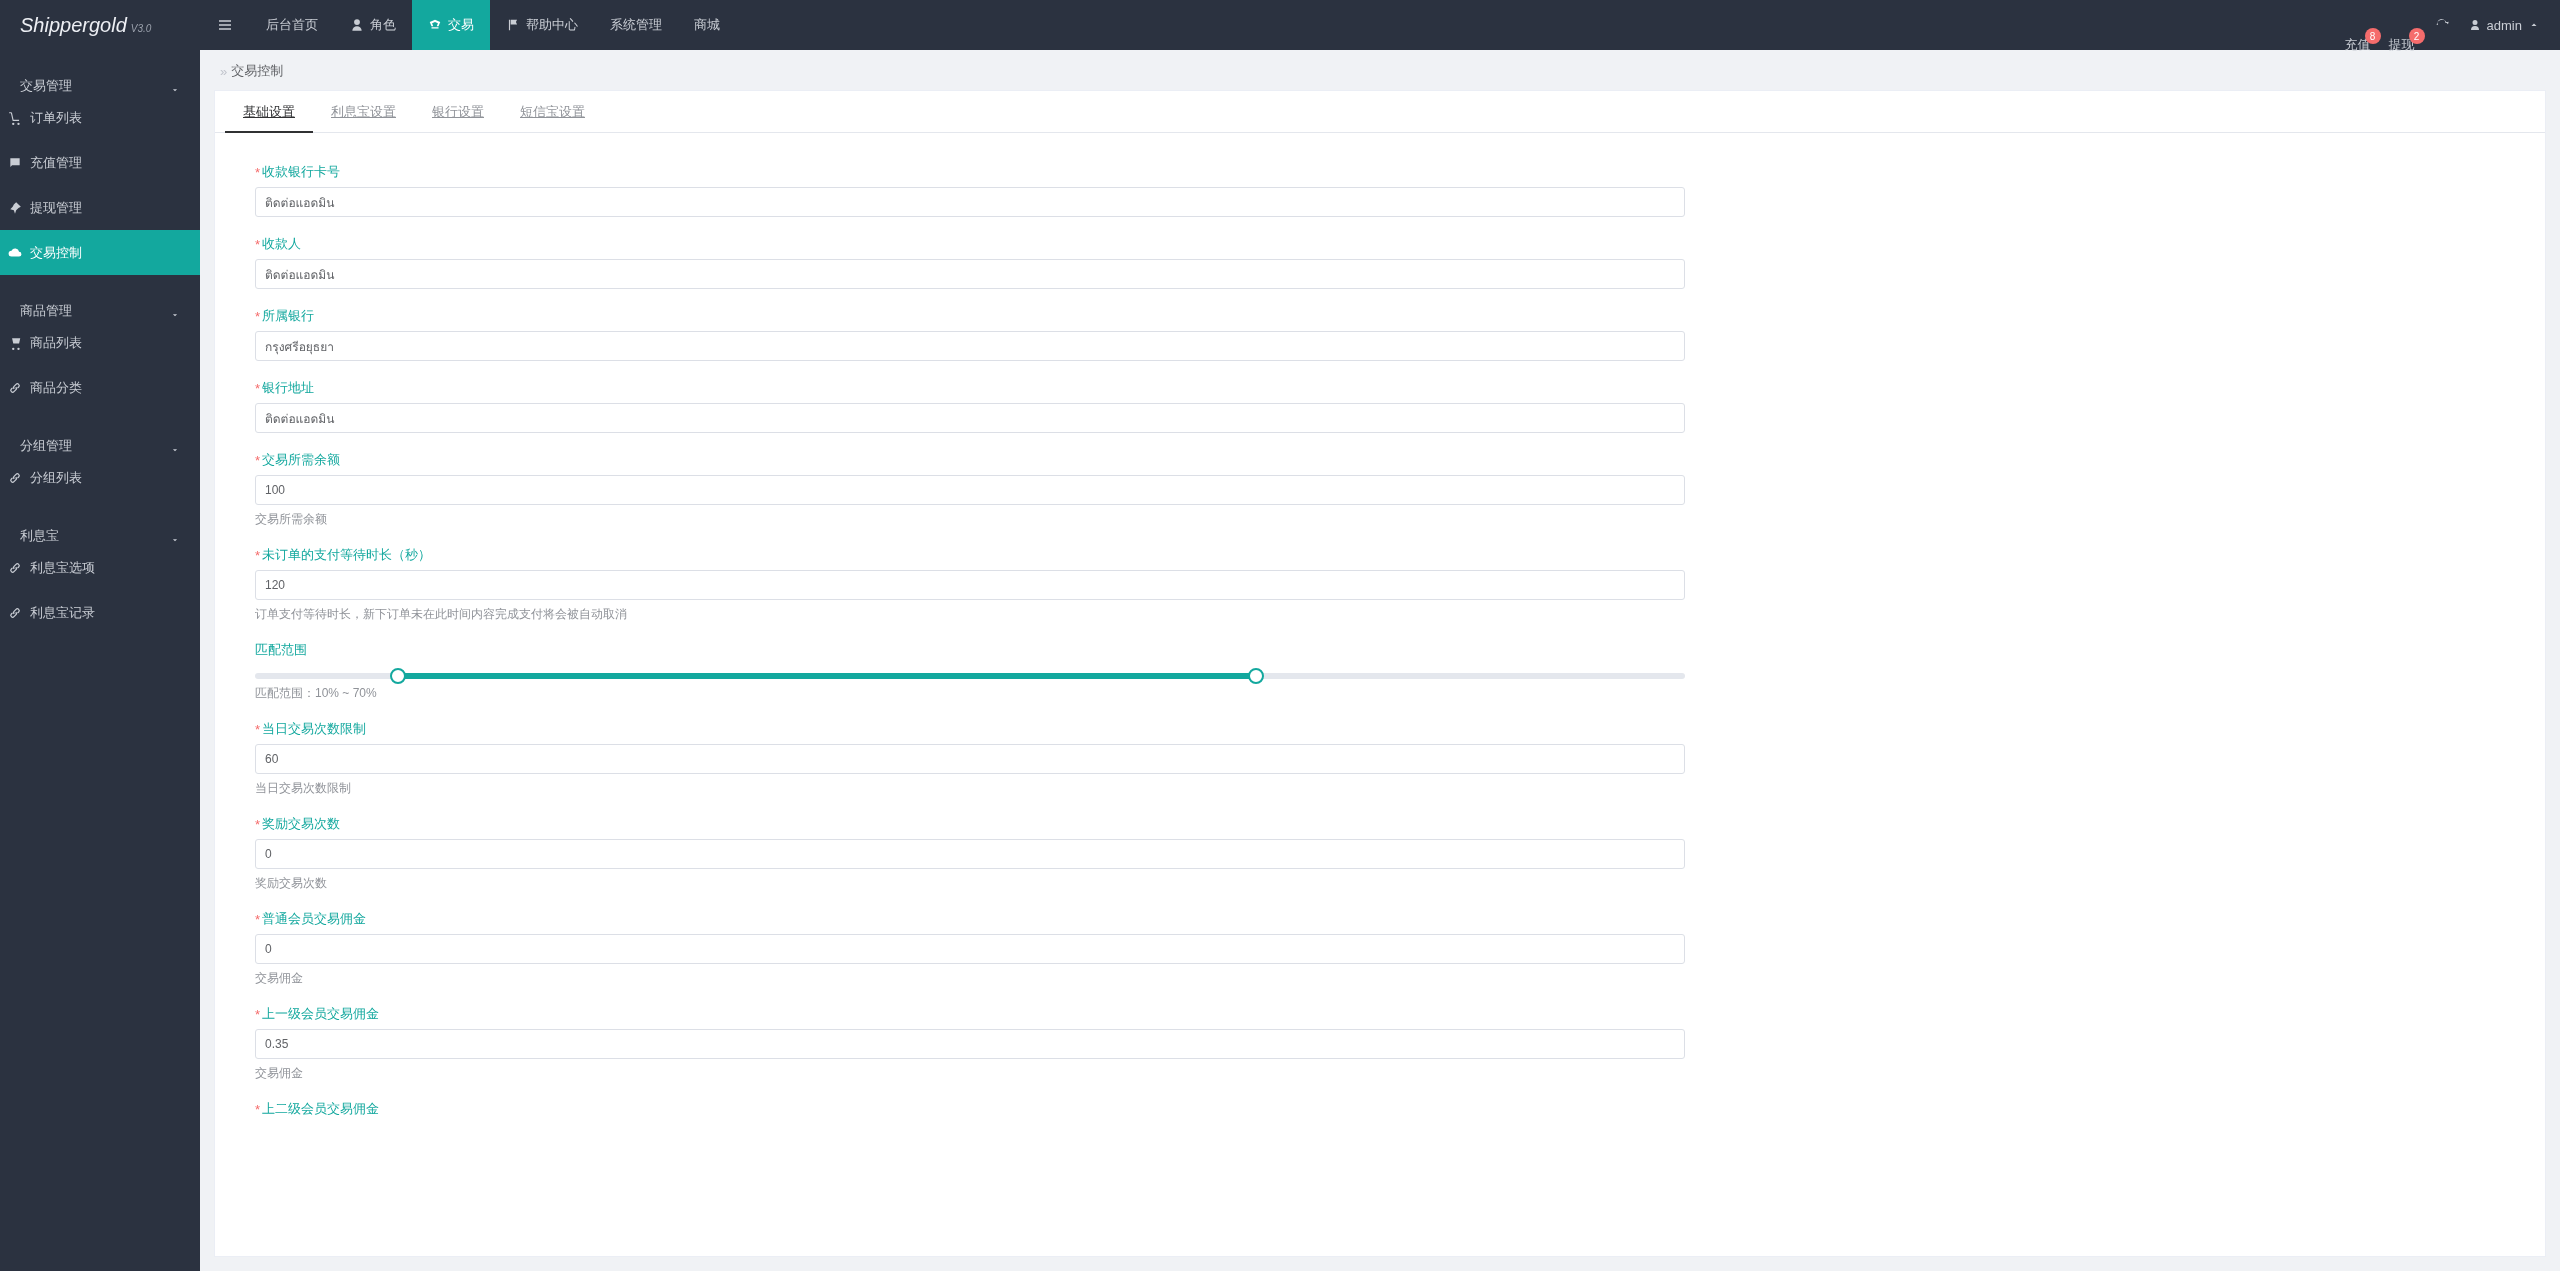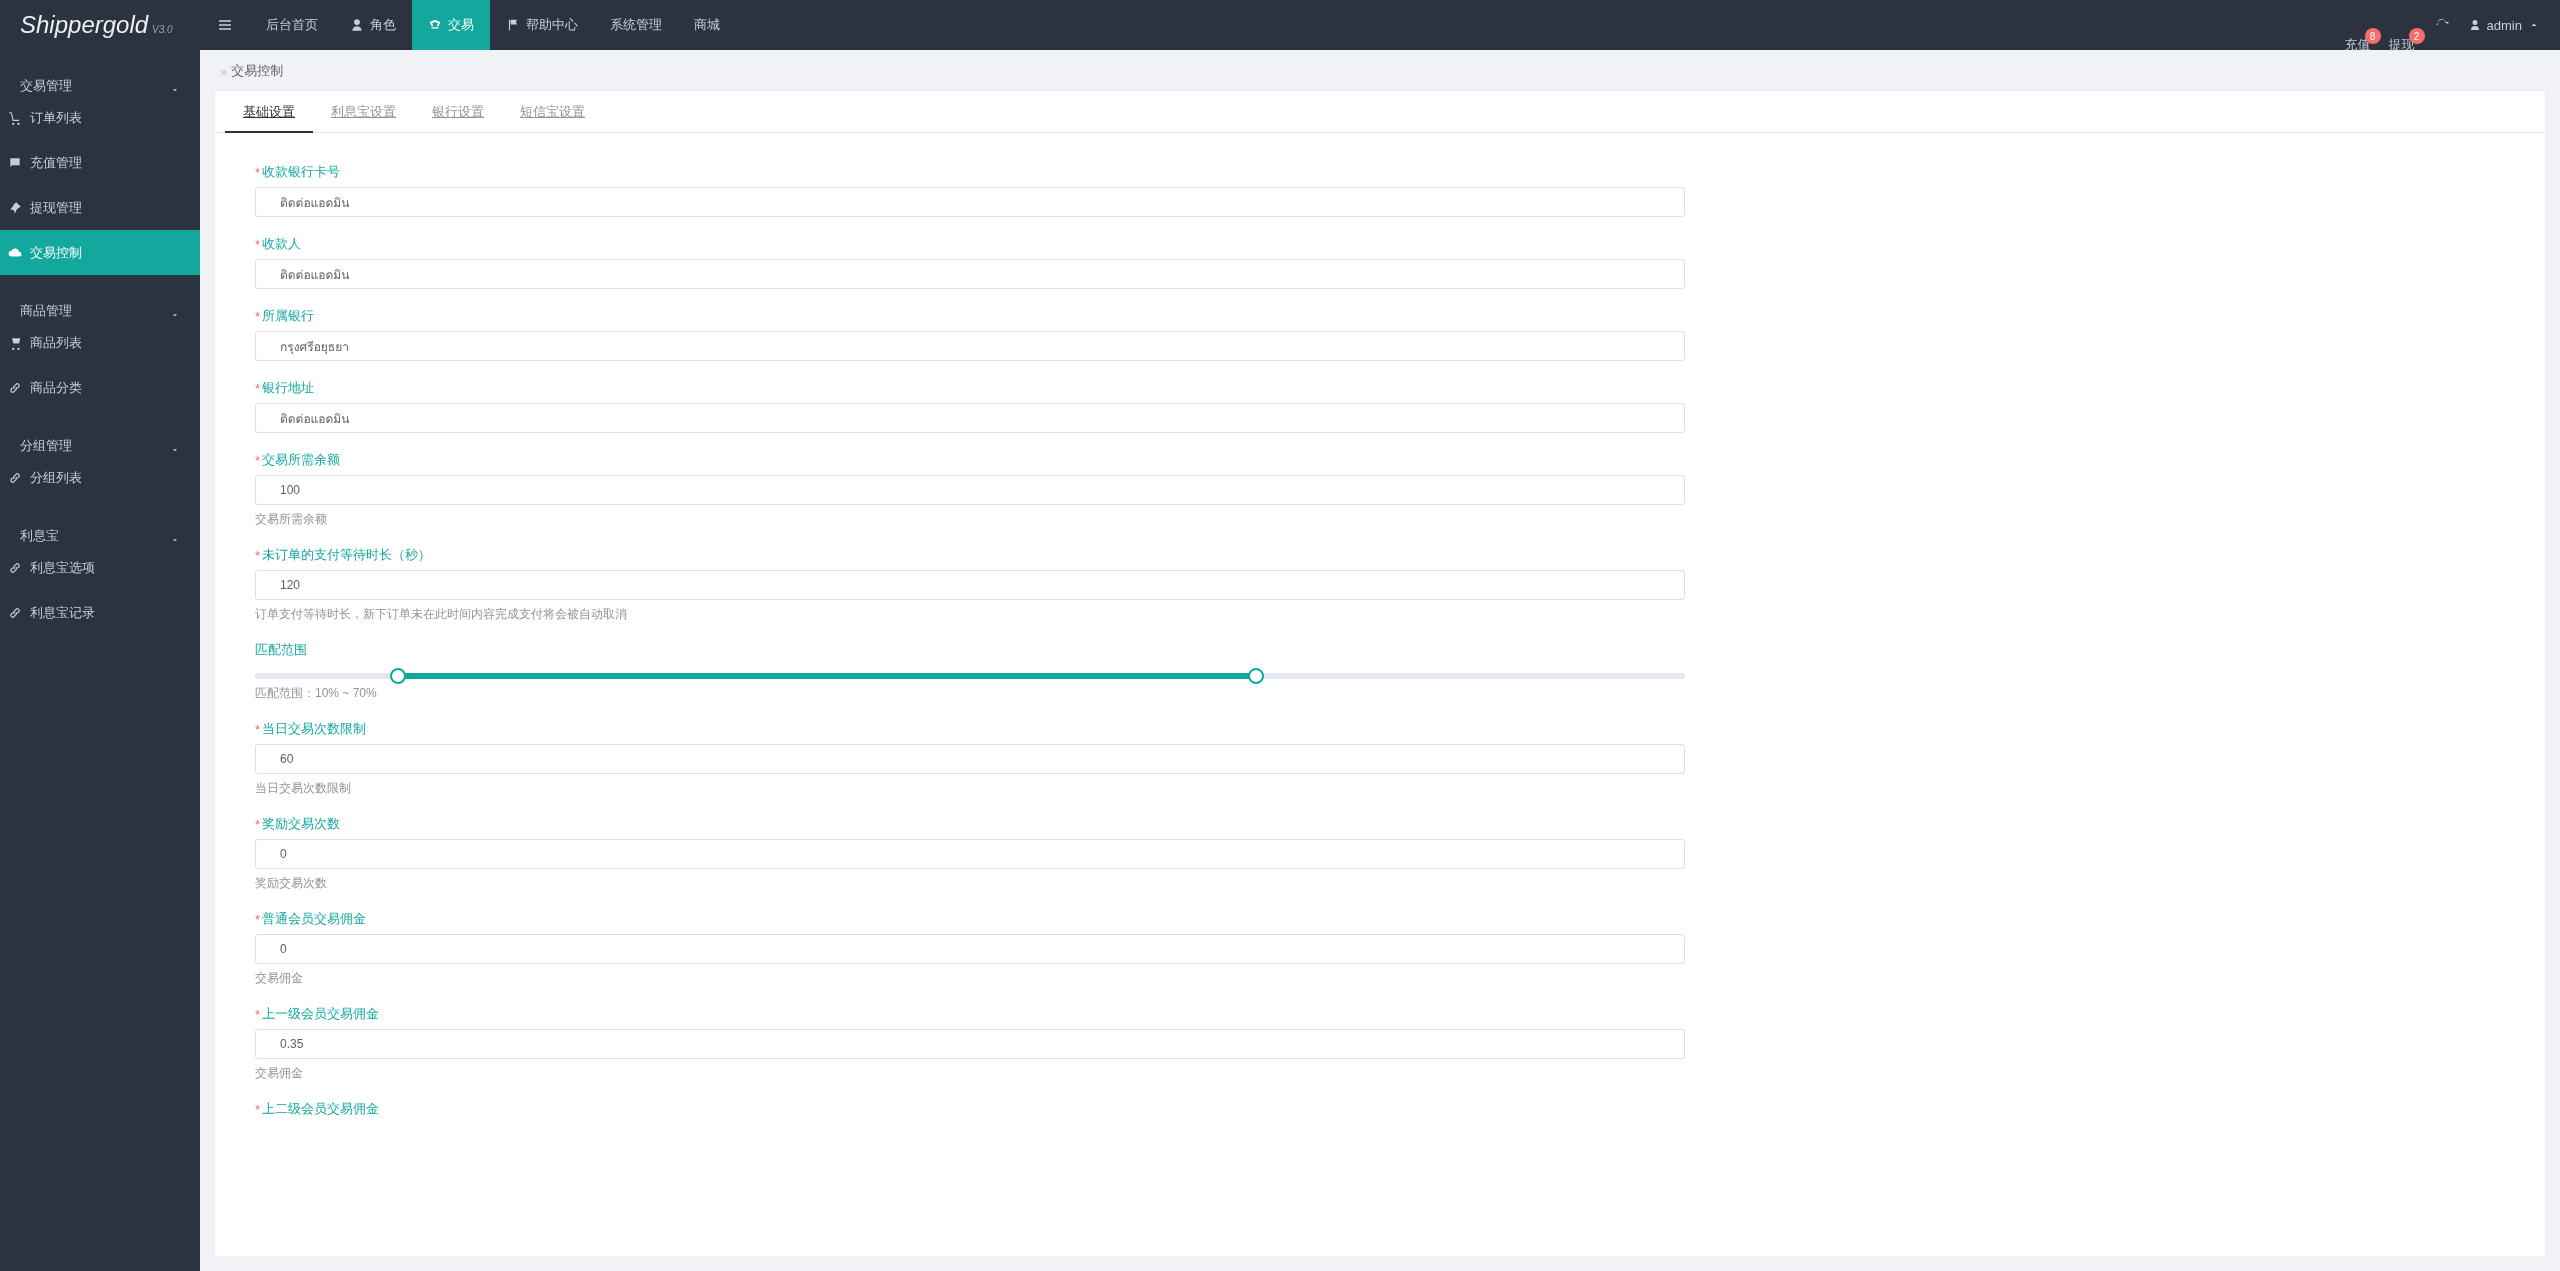--- a/index.html
+++ b/index.html
@@ -2,21 +2,21 @@
 <html><head>
 <meta charset="utf-8">
 <style>
   * { box-sizing: border-box; margin: 0; padding: 0; }
   html,body { width:100%; height:100%; font-family: "Helvetica Neue", Arial, "PingFang SC", "Microsoft YaHei", sans-serif; font-size:12px; color:#606266; background:#f0f2f5; }
   body { overflow:hidden; }
 
   
   .navbar { position:fixed; top:0; left:0; right:0; height:50px; background:#2b3240; color:#c9cdd4; display:flex; align-items:center; z-index:100; }
   .logo { width:200px; padding-left:20px; display:flex; align-items:baseline; gap:4px; }
-  .logo-main { color:#edeff4; font-size:24px; font-weight:400; letter-spacing:0px; font-style:italic; }
+  .logo-main { color:#edeff4; font-size:20px; font-weight:400; letter-spacing:0px; font-style:italic; }
   .logo-ver { color:#9aa0ab; font-size:10px; font-style:italic; }
   .nav-fold { width:50px; height:50px; display:flex; align-items:center; justify-content:center; cursor:pointer; }
   .nav-fold svg { width:16px; height:16px; fill:#c9cdd4; }
   .top-menu { display:flex; align-items:flex-start; height:50px; }
   .top-menu-item { height:50px; padding:0 16px; display:flex; align-items:center; gap:6px; color:#c9cdd4; font-size:13px; cursor:pointer; }
   .top-menu-item.active { background:#13a89e; color:#fff; }
   .top-menu-item svg { width:14px; height:14px; fill:currentColor; }
   .nav-right { margin-left:auto; display:flex; align-items:center; height:50px; padding-right:20px; gap:18px; }
   .nav-badge-wrap { position:relative; color:#c9cdd4; font-size:13px; cursor:pointer;margin-top:40px; }
   .nav-badge { position:absolute; top:-8px; right:-10px; min-width:16px; height:16px; padding:0 4px; border-radius:8px; background:#f56c6c; color:#fff; font-size:10px; display:flex; align-items:center; justify-content:center; }
@@ -40,21 +40,21 @@
   .breadcrumb .sep { color:#c0c4cc; }
   .content-card { margin:0 14px 14px 14px; background:#fff; flex:1; display:flex; flex-direction:column; overflow:hidden; border:1px solid #ebeef5; }
   .tabs { height:42px; border-bottom:1px solid #e4e7ed; display:flex; align-items:stretch; padding:0 10px; }
   .tab { padding:0 18px; display:flex; align-items:center; font-size:13px; color:#909399; cursor:pointer; position:relative;text-decoration:underline; }
   .tab.active { color:#303133; font-weight:500; }
   .tab.active::after { content:""; position:absolute; left:0; right:0; bottom:-1px; height:2px; background:#303133; }
   .form-wrap { flex:1; overflow-y:auto; padding:30px 40px 40px 40px; }
   .form-row { margin-bottom:18px; max-width:1430px; }
   .form-label { font-size:13px; color:#13a89e; margin-bottom:6px; display:flex; align-items:center; gap:2px; }
   .form-label .req { color:#f56c6c; }
-  .form-input { width:100%; height:30px; border:1px solid #dcdfe6; border-radius:3px; padding:0 24px; font-size:12px; color:#606266; background:#fff; }
+  .form-input { width:100%; height:30px; border:1px solid #dcdfe6; border-radius:3px; padding:0 9px; font-size:12px; color:#606266; background:#fff; }
   .form-tip { font-size:12px; color:#909399; margin-top:6px; }
 
   .slider-wrap { position:relative; height:6px; margin:14px 0 6px 0; }
   .slider-track { position:absolute; left:0; right:0; top:0; height:6px; background:#e4e7ed; border-radius:3px; }
   .slider-bar { position:absolute; top:0; height:6px; background:#13a89e; border-radius:3px; }
   .slider-btn { position:absolute; top:-5px; width:16px; height:16px; border:2px solid #13a89e; background:#fff; border-radius:50%; transform:translateX(-50%); cursor:grab; }
 </style>
 </head>
 <body>
 

